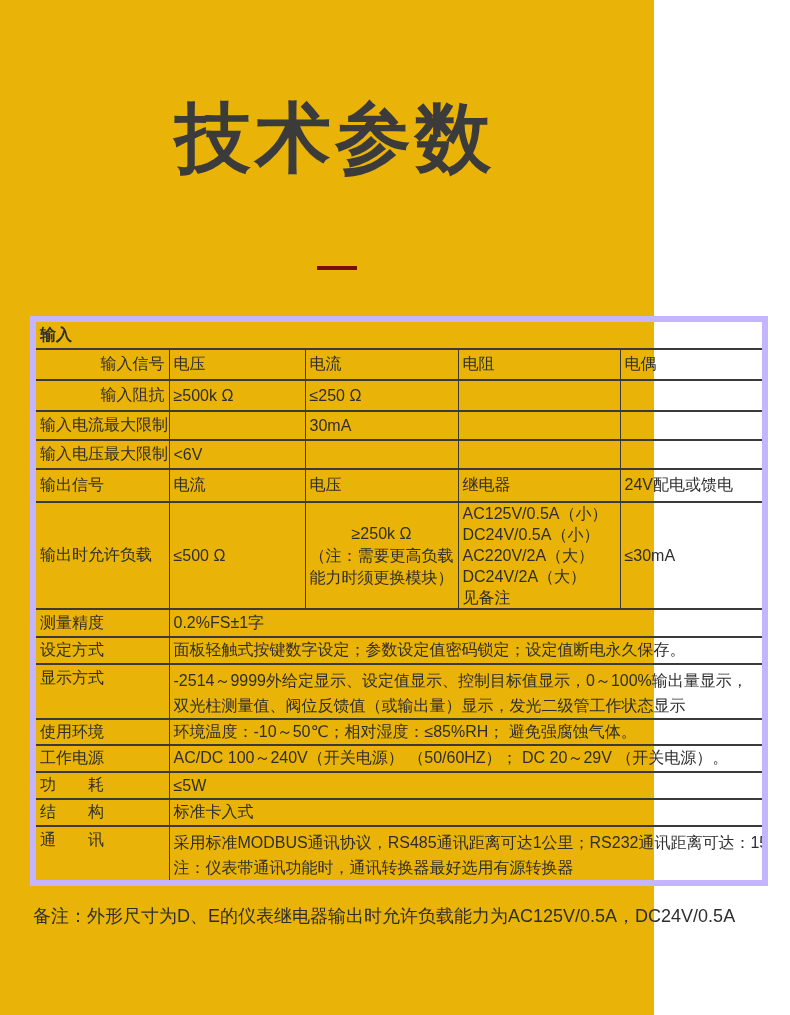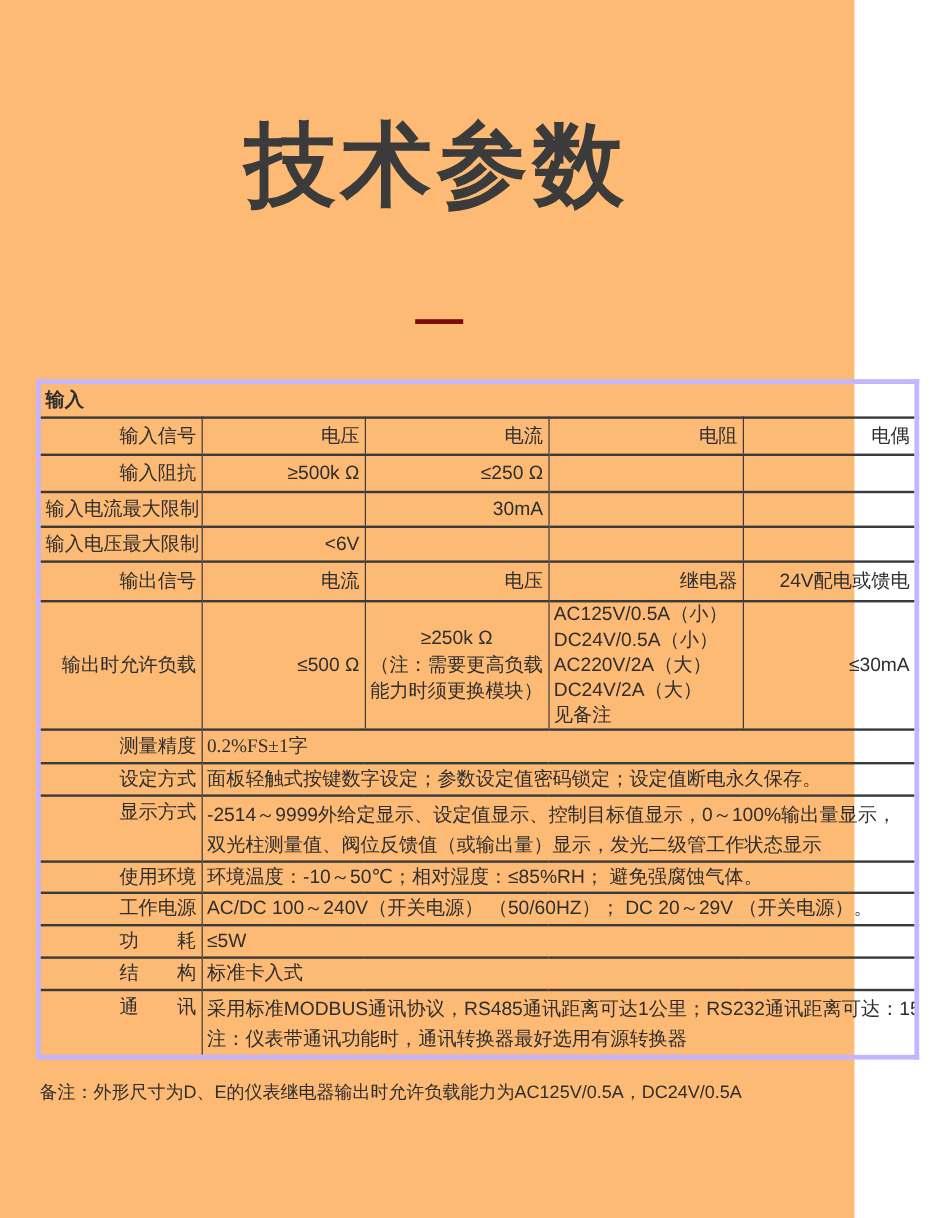--- a/index.html
+++ b/index.html
@@ -2,21 +2,21 @@
 <html><head>
 <meta charset="utf-8">
 <style>
   html,body{margin:0;padding:0;background:#ffffff;}
   body{
     width:790px;height:1015px;
     font-family:"Liberation Sans","DejaVu Sans",sans-serif;
     color:#2e2e2e;
     overflow:hidden;
   }
-  .page{width:712px;height:1015px;position:relative;background:#fdba74;}
+  .page{width:654px;height:1015px;position:relative;background:#eab308;}
 
   .title{
     padding-top:100px;
     line-height:76px;
     font-size:76px;
     font-weight:800;
     letter-spacing:4px;
     color:#3b3b3b;
     text-align:center;
     transform:translateX(8px);
@@ -26,63 +26,63 @@
     margin:90px auto 0;
     position:relative;left:10px;
     background:#7a0c0c;
   }
 
   table.spec{
     border-collapse:collapse;
     table-layout:fixed;
     width:732px;
     margin:46px 0 4px 30px;
-    border:4px solid #c4b5fd;
+    border:6px solid #c4b5fd;
   }
   table.spec td{
     border:1px solid #3a3a3a;
     border-top-width:2px;
     border-bottom-width:2px;
     font-size:16px;
     color:#2e2e2e;
     padding:0 4px;
     vertical-align:middle;
     overflow:hidden;
   }
   td.section{
     font-weight:bold;
     font-size:17px;
     text-align:left;
     padding-left:7px;
     color:#222;
   }
   td.lbl{text-align:right;padding-left:5px;white-space:nowrap;}
-  td.ctr{text-align:right;white-space:nowrap;}
+  td.ctr{text-align:left;white-space:nowrap;}
   td.val{text-align:left;padding-left:11px;white-space:nowrap;}
   td.relay{text-align:left;padding-left:9px;line-height:21px;white-space:nowrap;}
   td.vcell{line-height:22px;text-align:center;white-space:nowrap;}
   tr.toprow td{vertical-align:top;padding-top:3px;}
   tr.toprow td.val{line-height:25px;}
   .line{display:block;}
 
   
   .h-sec{height:30px;}
   .h-31{height:31px;}
   .h-29{height:29px;}
   .h-33{height:33px;}
   .h-load{height:104px;}
-  .h-28{height:28px;font-family:Liberation Serif, serif;}
+  .h-28{height:28px;}
   .h-27{height:27px;}
   .h-26{height:26px;padding-left:44px;}
   .h-disp{height:48px;}
   .h-comm{height:44px;}
 
   .footnote{
     margin:18px 0 0 33px;
-    font-size:15px;
+    font-size:18px;
     color:#2e2e2e;
     white-space:nowrap;
   }
 </style>
 </head>
 <body>
 
 <div class="page">
 
   <div class="title">技术参数</div>

